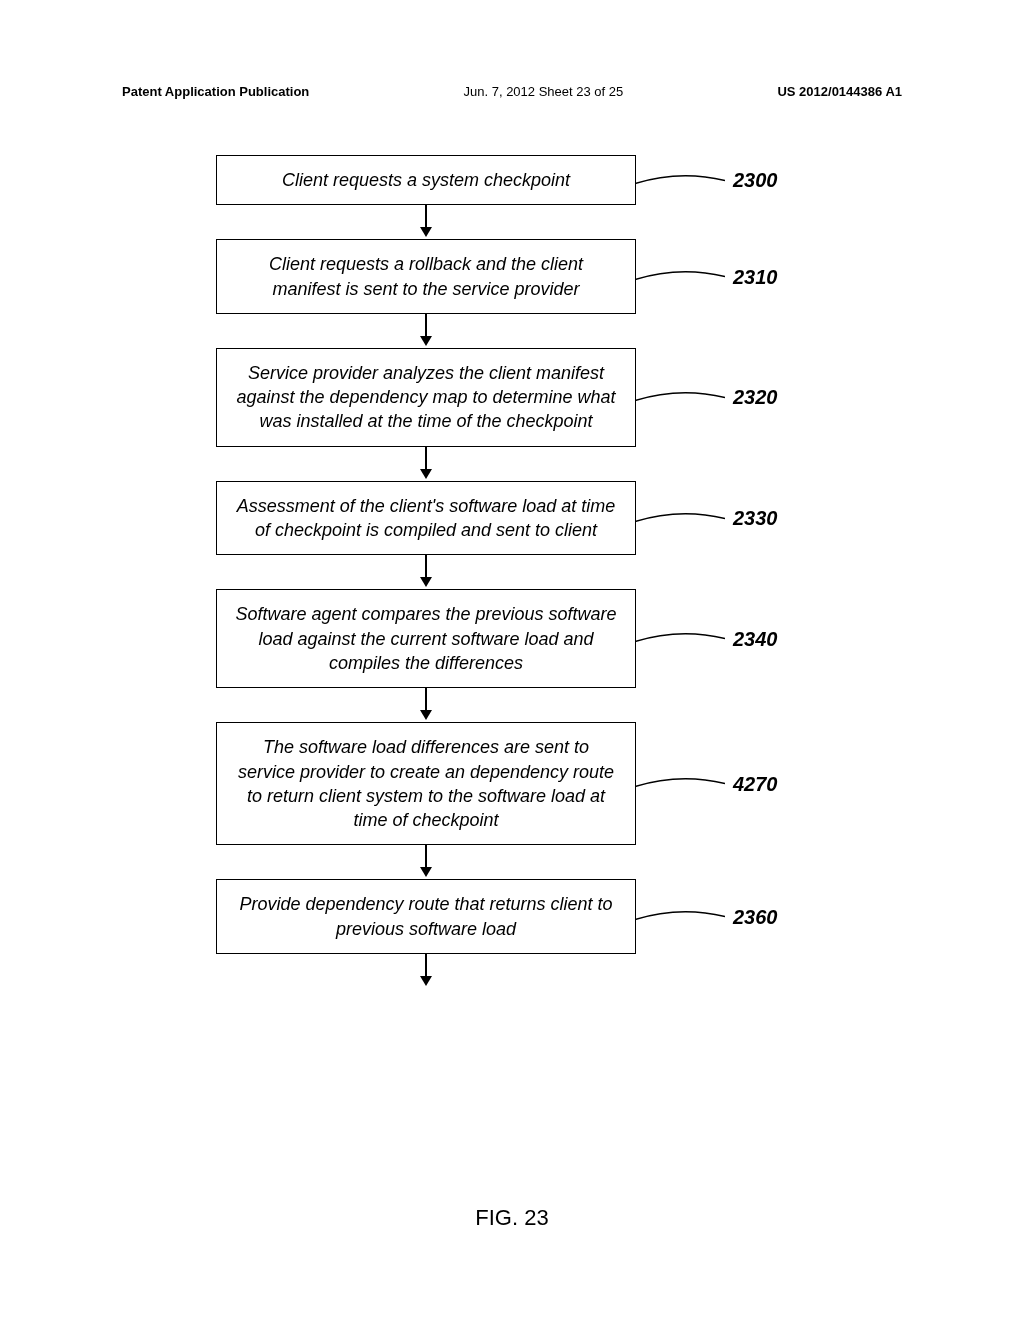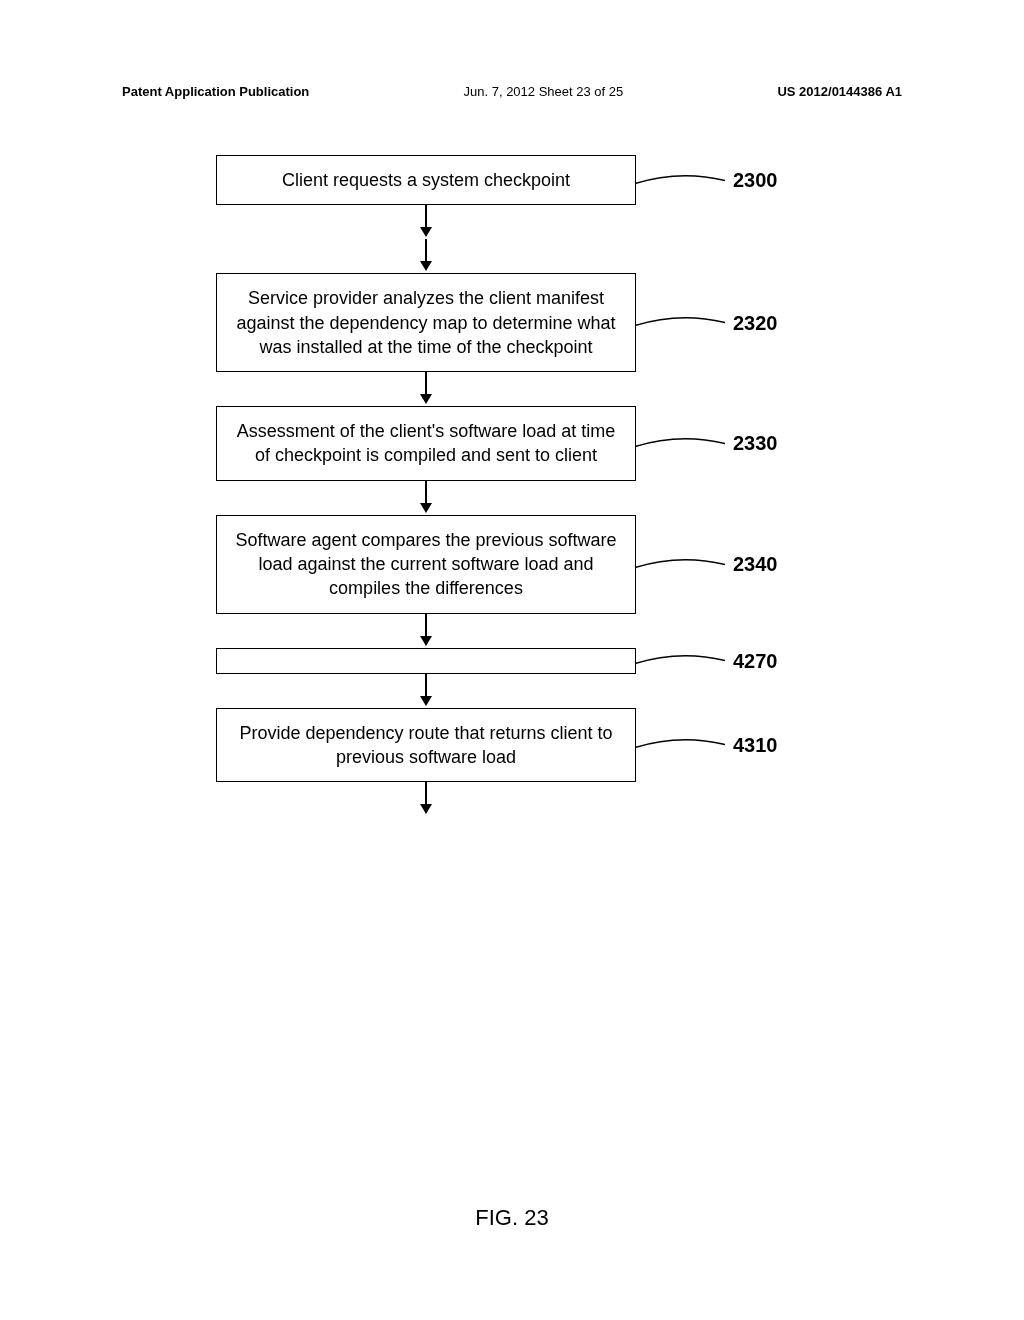--- a/index.html
+++ b/index.html
@@ -23,20 +23,21 @@
     .header-center { }
     .header-right { font-weight: bold; }
     .flowchart {
       position: absolute;
       top: 155px;
       left: 206px;
       width: 440px;
       display: flex;
       flex-direction: column;
       align-items: center;
+      font-style: italic;
     }
     .box {
       border: 1.5px solid #000;
       background: #fff;
       width: 420px;
       font-size: 18px;
       text-align: center;
       padding: 12px 18px;
       line-height: 1.35;
       position: relative;
@@ -105,20 +106,29 @@
           <path d="M0 10 Q 45 -4 90 7" stroke="#000" stroke-width="1.5" fill="none"></path>
         </svg>
       <span class="ref-num">2300</span>
     </div>
   </div>
   <div class="arrow">
       <div class="arrow-line"></div>
       <div class="arrow-head"></div>
     </div>
 
+  <div class="box">
+    <span>Client requests a rollback and the client manifest is sent to the service provider</span>
+    <div class="ref-wrap">
+      <svg class="leader" viewBox="0 0 90 14">
+          <path d="M0 10 Q 45 -4 90 7" stroke="#000" stroke-width="1.5" fill="none"></path>
+        </svg>
+      <span class="ref-num">2310</span>
+    </div>
+  </div>
   <div class="arrow">
       <div class="arrow-line"></div>
       <div class="arrow-head"></div>
     </div>
 
   <div class="box">
     <span>Service provider analyzes the client manifest against the dependency map to determine what was installed at the time of the checkpoint</span>
     <div class="ref-wrap">
       <svg class="leader" viewBox="0 0 90 14">
           <path d="M0 10 Q 45 -4 90 7" stroke="#000" stroke-width="1.5" fill="none"></path>
@@ -153,39 +163,40 @@
         </svg>
       <span class="ref-num">2340</span>
     </div>
   </div>
   <div class="arrow">
       <div class="arrow-line"></div>
       <div class="arrow-head"></div>
     </div>
 
   <div class="box">
+    <span>The software load differences are sent to service provider to create an dependency route to return client system to the software load at time of checkpoint</span>
     <div class="ref-wrap">
       <svg class="leader" viewBox="0 0 90 14">
           <path d="M0 10 Q 45 -4 90 7" stroke="#000" stroke-width="1.5" fill="none"></path>
         </svg>
       <span class="ref-num">4270</span>
     </div>
   </div>
   <div class="arrow">
       <div class="arrow-line"></div>
       <div class="arrow-head"></div>
     </div>
 
   <div class="box">
     <span>Provide dependency route that returns client to previous software load</span>
     <div class="ref-wrap">
       <svg class="leader" viewBox="0 0 90 14">
           <path d="M0 10 Q 45 -4 90 7" stroke="#000" stroke-width="1.5" fill="none"></path>
         </svg>
-      <span class="ref-num">4310</span>
+      <span class="ref-num">2360</span>
     </div>
   </div>
   <div class="arrow">
       <div class="arrow-line"></div>
       <div class="arrow-head"></div>
     </div>
 
 
 </div>
 

